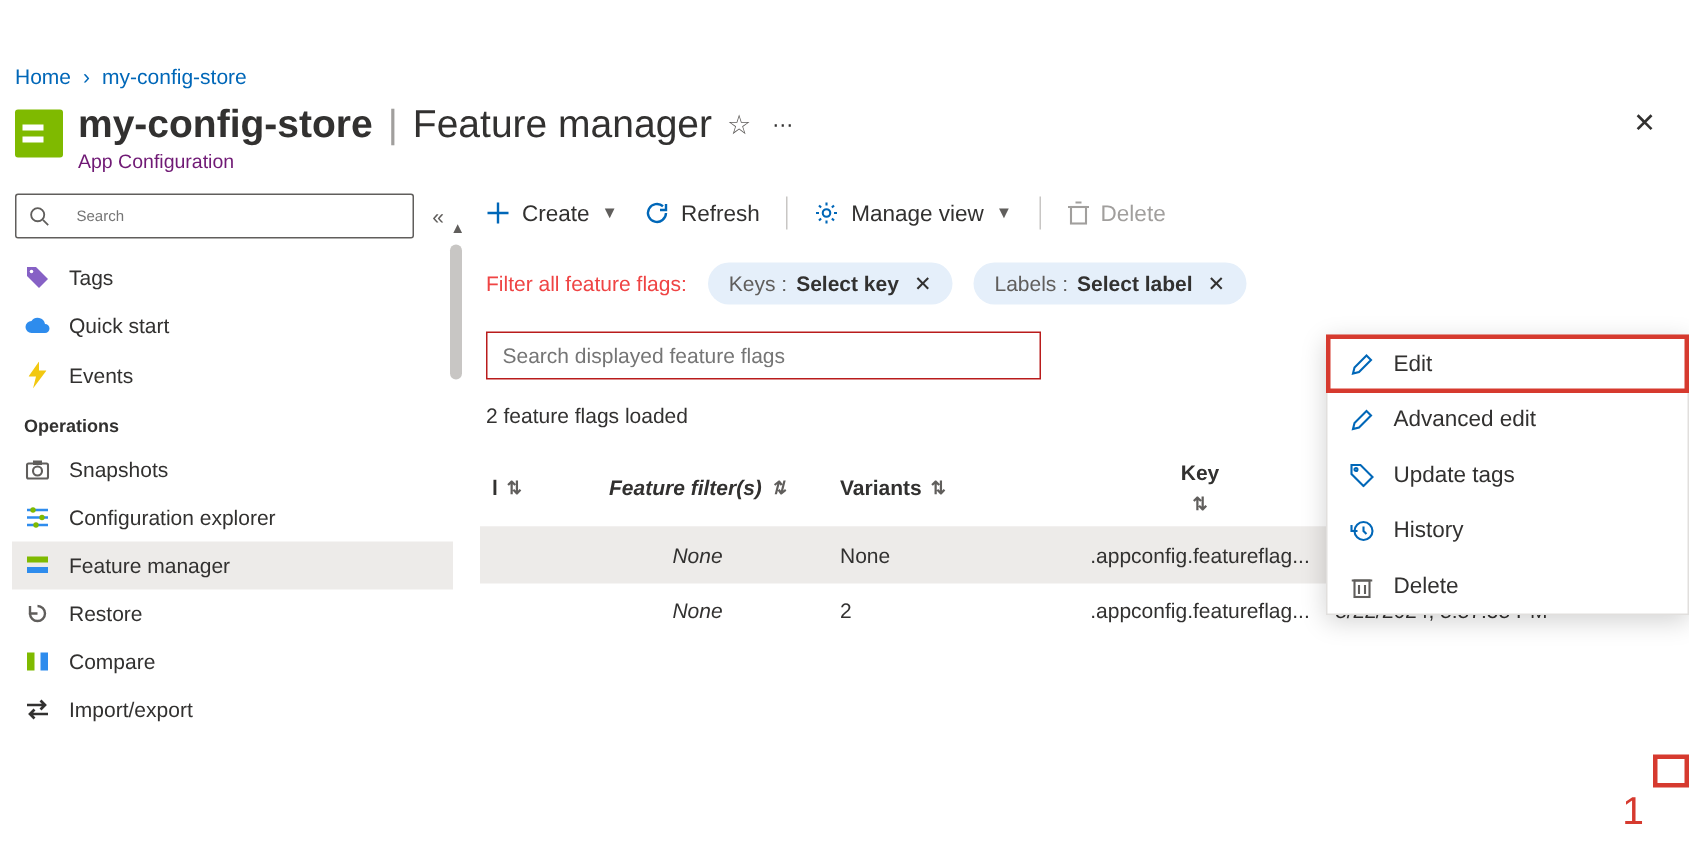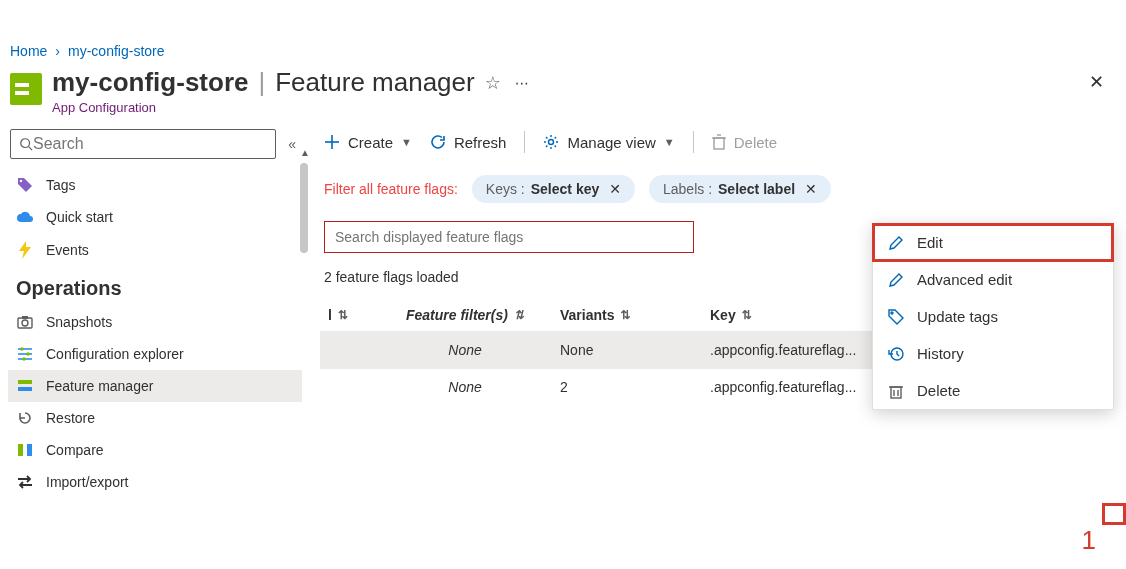--- a/index.html
+++ b/index.html
@@ -66,36 +66,36 @@
     }
     .search-wrap { display: flex; align-items: center; gap: 8px; margin: 6px 2px 10px; }
     .search-box {
       flex: 1; display: flex; align-items: center;
       border: 1px solid #605e5c;
       height: 30px; padding: 0 8px;
       border-radius: 2px;
     }
     .search-box svg { flex-shrink: 0; }
     .search-input {
-      border: none; outline: none; width: 100%; margin-left: 0;
-      font-size: 16px; color: #323130;
+      border: none; outline: none; width: 100%; margin-left: 18px;
+      font-size: 10px; color: #323130;
     }
     .collapse-btn { color: #605e5c; cursor: pointer; font-size: 14px; padding: 4px;}
     
     .side-item {
       display: flex; align-items: center; gap: 12px;
       padding: 8px 10px 8px 8px;
       cursor: pointer;
       border-radius: 0;
       font-size: 14px;
       color: #323130;
     }
     .side-item.selected { background: #edebe9; }
     .side-section-title {
-      font-weight: 600; font-size: 20px; padding: 10px 8px 6px;
+      font-weight: 600; font-size: 12px; padding: 10px 8px 6px;
     }
     .icon-slot { width: 18px; display: flex; justify-content: center; }
     
     .scrollbar-stub {
       position: absolute; right: 2px; top: 40px; width: 8px; height: 90px;
       background: #c8c6c4; border-radius: 4px;
     }
     .scroll-arrow-up {
       position: absolute; right: 0px; top: 24px; font-size: 10px; color: #605e5c;
     }
@@ -144,40 +144,40 @@
     .data-table { width: 770px; }
     .thead {
       display: flex; font-weight: 600; padding: 8px 0;
     }
     .th, .td {
       display: flex; align-items: center; gap: 6px;
     }
     .col-enabled { width: 60px; padding-left: 8px;}
     .col-filters { width: 170px; justify-content: center; font-style: italic;}
     .col-variants { width: 140px; padding-left: 10px;}
-    .col-key { width: 200px; padding-left: 20px;}
+    .col-key { width: 200px; padding-left: 20px; flex-direction: column;}
     .col-date { width: 200px; }
     .sort-icon { font-size: 12px; color: #605e5c; }
     
     .trow {
       display: flex; padding: 10px 0;
       border-top: 1px solid #edebe9;
       position: relative;
     }
     .trow.hovered { background: #edebe9; }
     .td { font-size: 14px; }
     .row-more {
       position: absolute; right: -20px; top: 10px; cursor: pointer;
       font-weight: 700; letter-spacing: 2px;
     }
 
     
     .context-menu {
       position: absolute;
-      top: 100px; right: 12px;
+      top: 100px; right: 0;
       width: 242px;
       background: #fff;
       box-shadow: 0 4px 16px rgba(0,0,0,0.18);
       border: 1px solid #e1dfdd;
       z-index: 10;
     }
     .menu-item {
       display: flex; align-items: center; gap: 12px;
       padding: 10px 14px;
       cursor: pointer;

